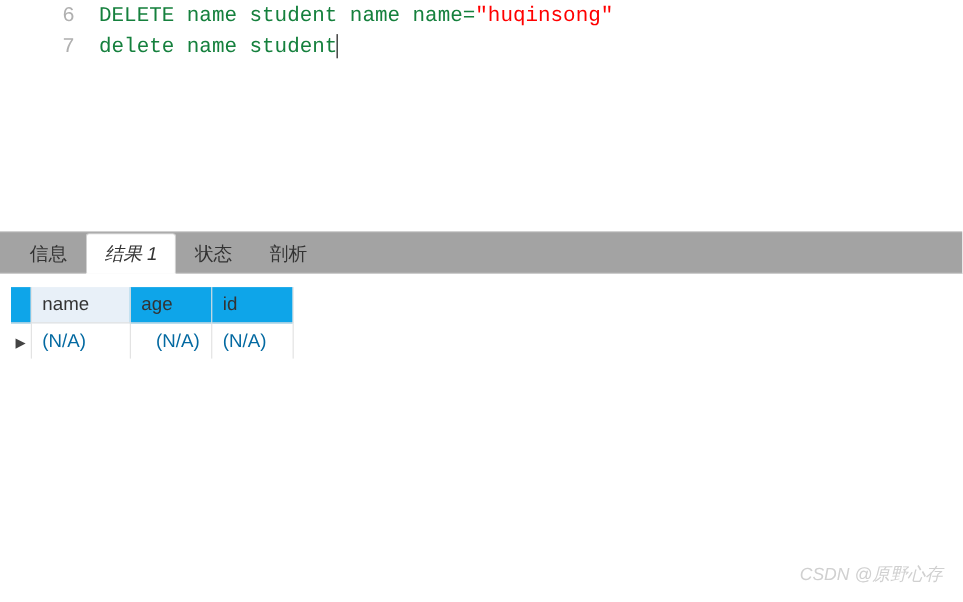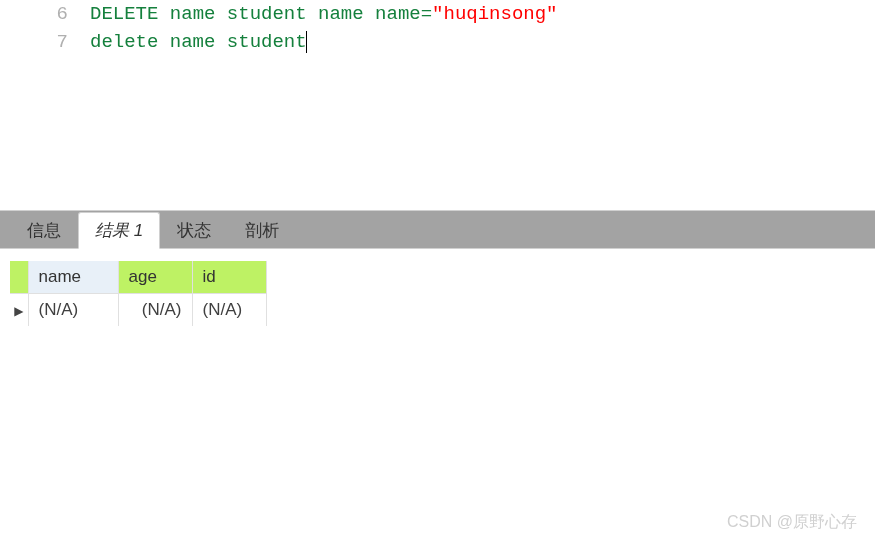--- a/index.html
+++ b/index.html
@@ -91,29 +91,29 @@
       border-collapse: collapse;
       font-size: 17px;
     }
     .data-table th {
       text-align: left;
       font-weight: normal;
       padding: 6px 10px;
       border-right: 1px solid #e0e0e0;
       border-bottom: 1px solid #e0e0e0;
       color: #333;
-      background: #bef264;
+      background: #0ea5e9;
     }
     .data-table th.selected {
       background: #e8f0f8;
     }
     .data-table td {
       padding: 6px 10px;
       border-right: 1px solid #e0e0e0;
-      color: #404040;
+      color: #0369a1;
     }
     .row-marker-col {
       width: 18px;
       min-width: 18px;
       padding: 0 2px !important;
       text-align: center;
       color: #333 !important;
     }
     .col-name { width: 90px; }
     .col-age { width: 74px; text-align: right; }
@@ -122,20 +122,21 @@
       font-size: 12px;
       color: #444;
     }
     .watermark {
       position: absolute;
       bottom: 14px;
       right: 18px;
       color: #d0d0d0;
       font-size: 16px;
       font-family: "Microsoft YaHei", sans-serif;
+      font-style: italic;
     }
   </style>
 </head>
 <body>
 
 <div class="editor-area">
   <div id="code-lines">
       <div class="code-line">
         <span class="line-num">6</span>
         <span class="code-content"><span class="kw">DELETE</span><span class="ident"> </span><span class="kw">name</span><span class="ident"> student </span><span class="kw">name</span><span class="ident"> name</span><span class="ident">=</span><span class="str">"huqinsong"</span></span>

